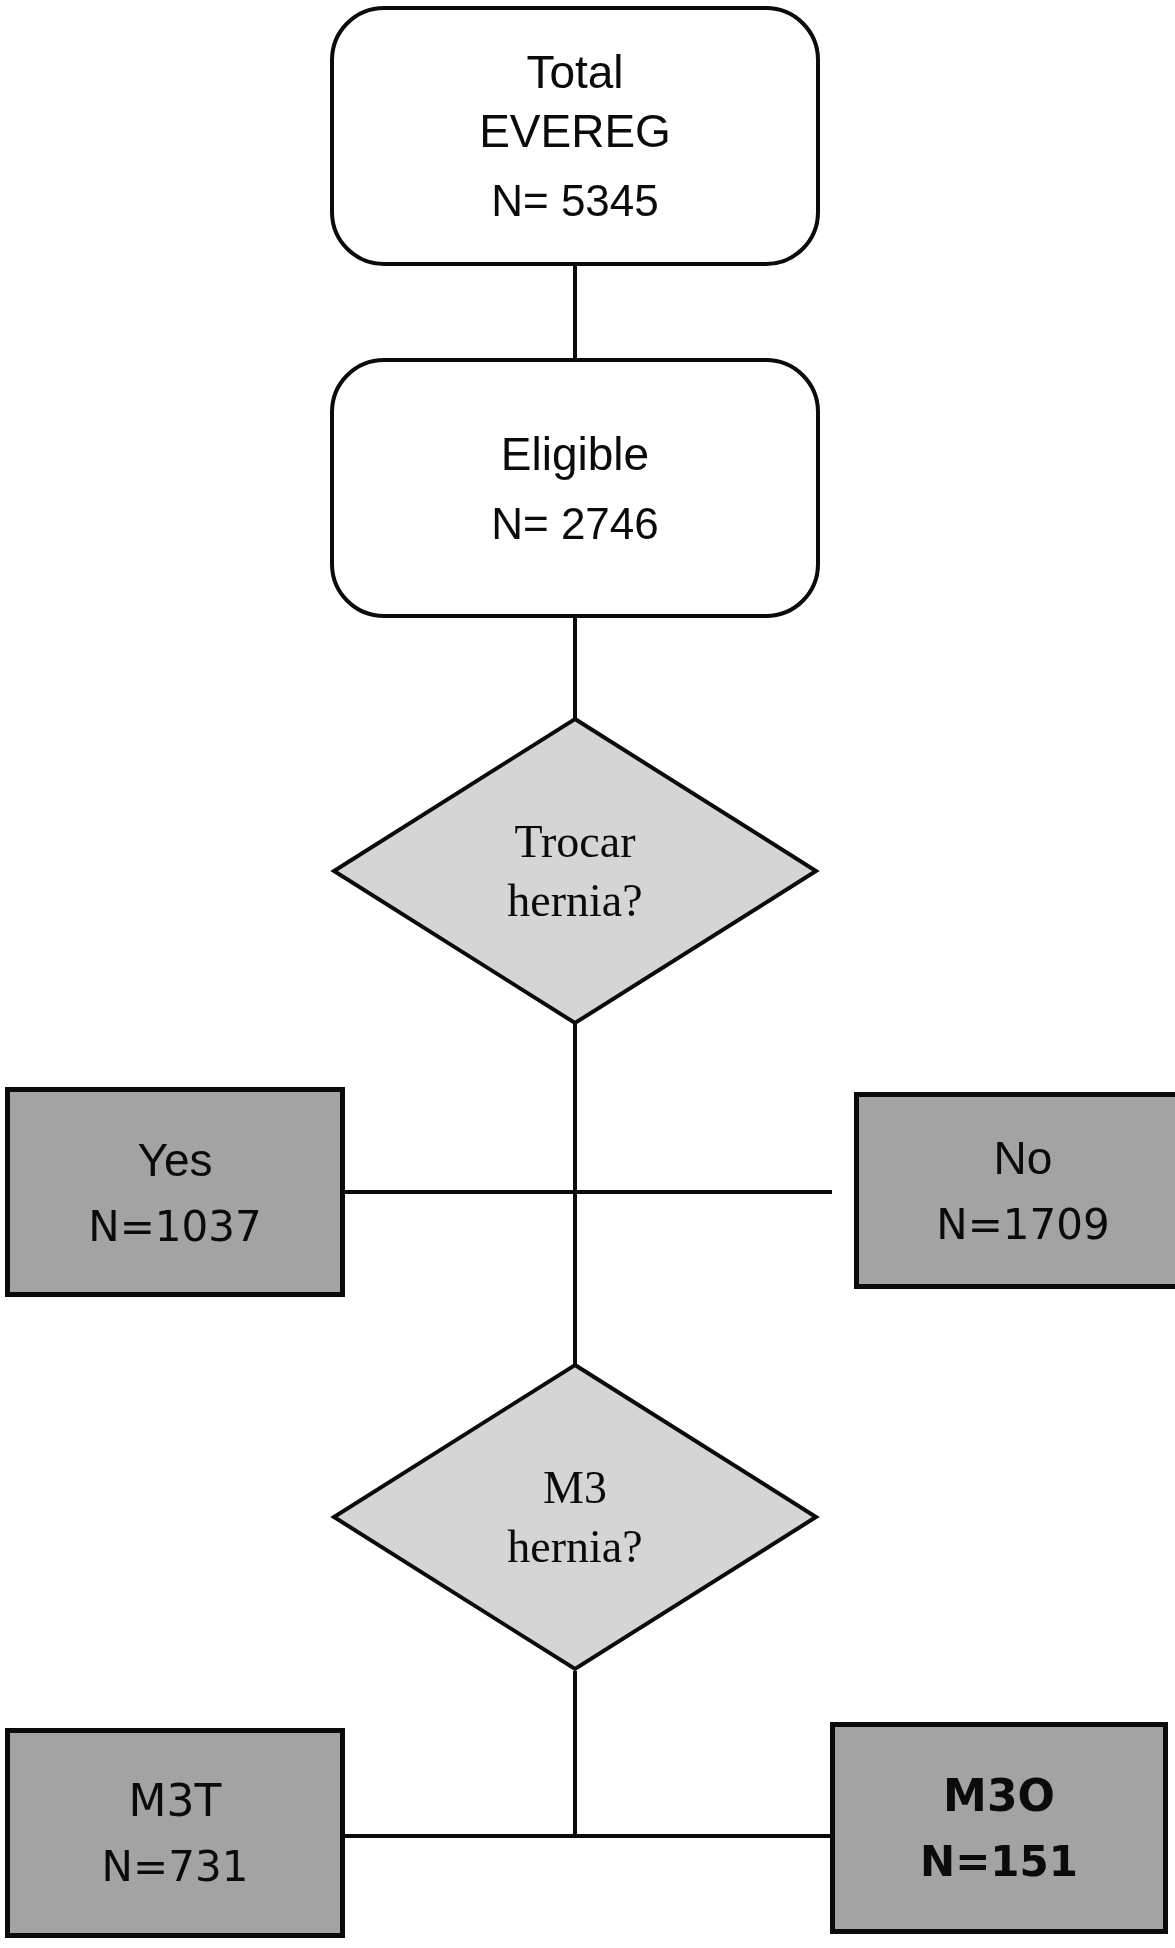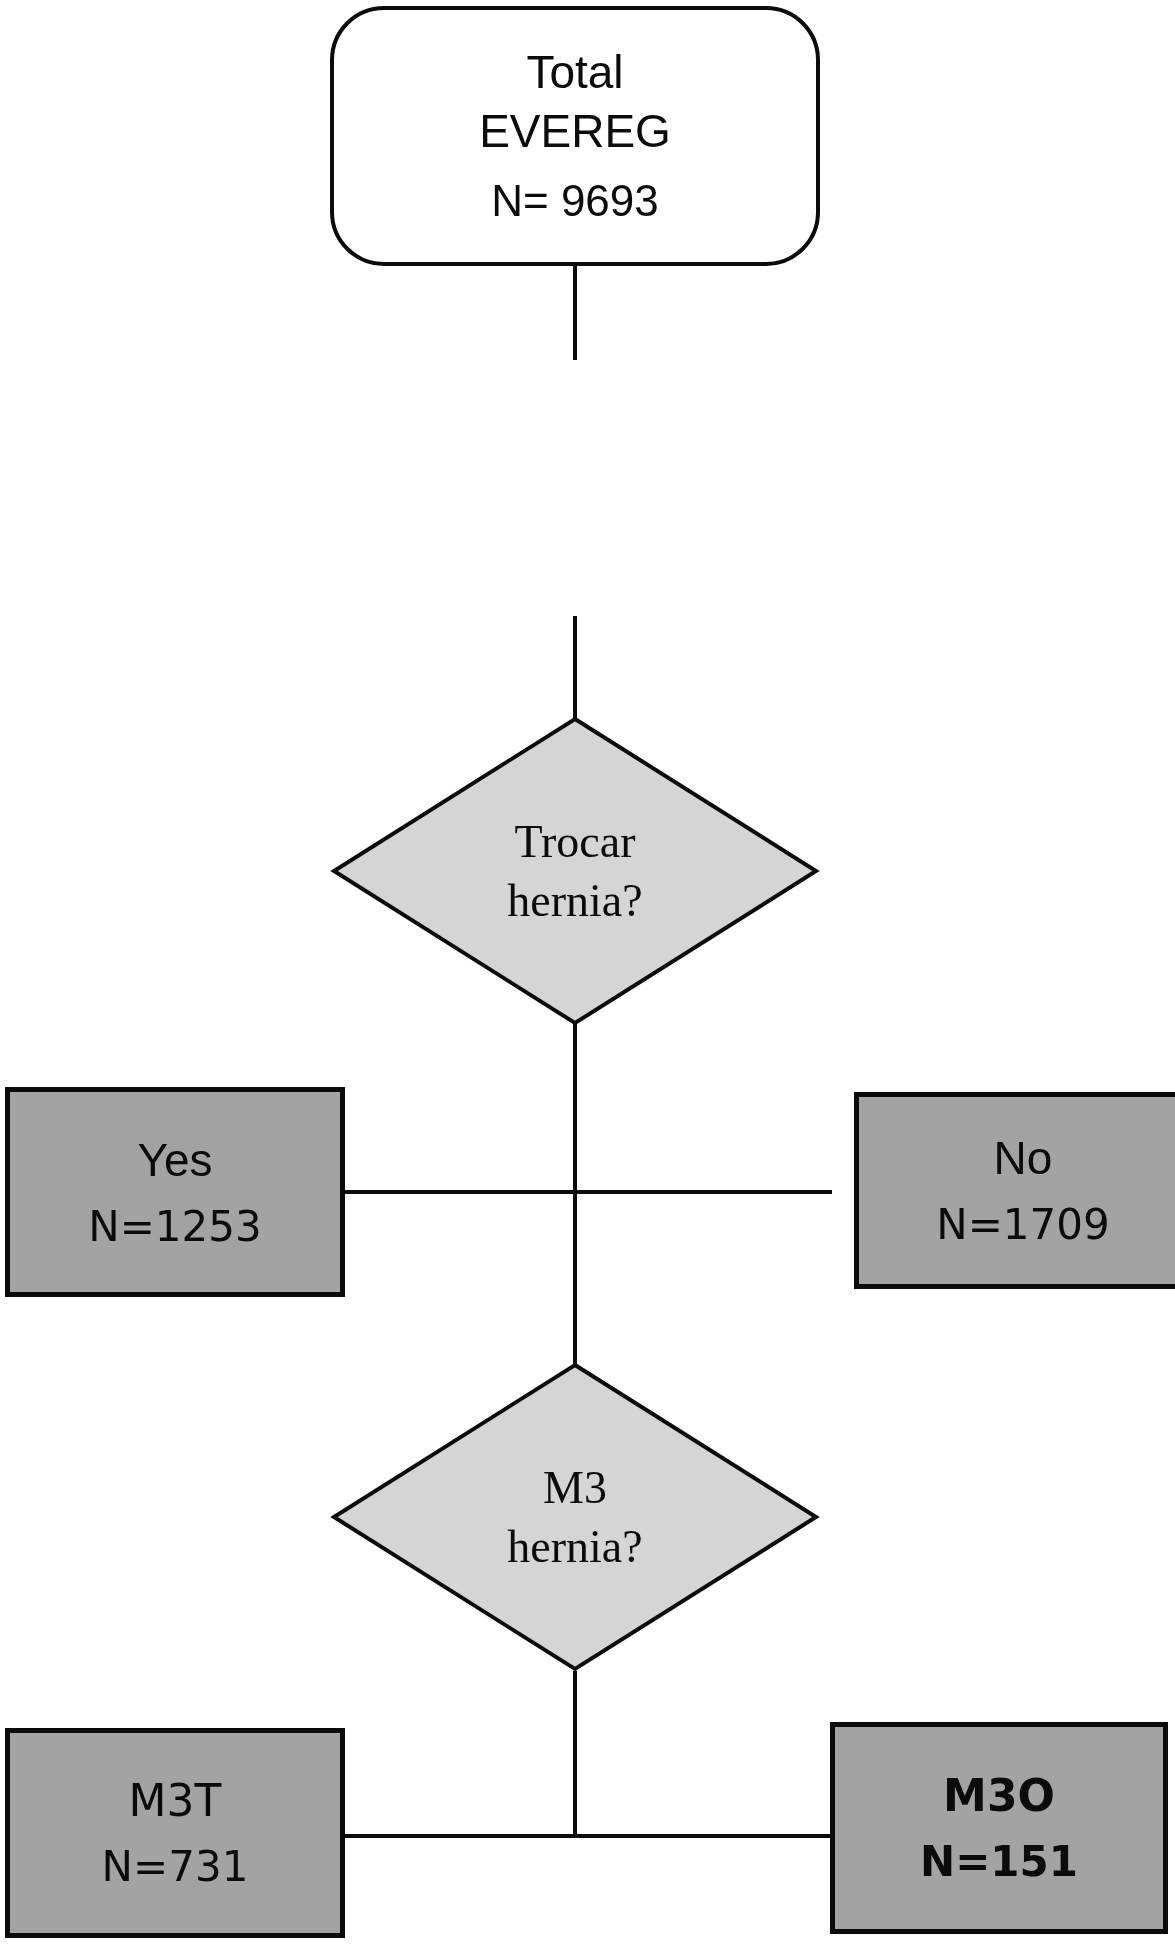--- a/index.html
+++ b/index.html
@@ -47,37 +47,41 @@
   <div class="vline" style="top:264px;height:96px;"></div>
   <div class="vline" style="top:616px;height:103px;"></div>
   <div class="vline" style="top:1024px;height:341px;"></div>
   <div class="vline" style="top:1671px;height:167px;"></div>
   <div class="hline" style="top:1190px;left:343px;width:489px;"></div>
   <div class="hline" style="top:1834px;left:343px;width:489px;"></div>
 
   <div class="rbox" style="left:330px;top:6px;width:490px;height:260px;">
     <div class="label">Total</div>
     <div class="label">EVEREG</div>
-    <div class="count-a">N= 9693</div>
+    <div class="count-a">N= 5345</div>
   </div>
 
+  <div class="rbox" style="left:330px;top:358px;width:490px;height:260px;">
+    <div class="label">Eligible</div>
+    <div class="count-a">N= 2746</div>
+  </div>
 
   <div class="diamond-wrap" style="left:330px;top:715px;width:490px;height:312px;">
     <svg width="490" height="312" viewBox="0 0 490 312">
       <polygon points="245,4 486,156 245,308 4,156" fill="#d5d5d5" stroke="#0b0b0b" stroke-width="4" stroke-linejoin="miter"></polygon>
     </svg>
     <div class="diamond-label" style="left:0;top:0;width:490px;height:312px;">
       <div class="label">Trocar</div>
       <div class="label">hernia?</div>
     </div>
   </div>
 
   <div class="sbox" style="left:5px;top:1087px;width:340px;height:210px;">
     <div class="label">Yes</div>
-    <div class="count-b">N=1253</div>
+    <div class="count-b">N=1037</div>
   </div>
 
   <div class="sbox" style="left:830px;top:1092px;width:338px;height:197px;margin-left:24px;">
     <div class="label">No</div>
     <div class="count-b">N=1709</div>
   </div>
 
   <div class="diamond-wrap" style="left:330px;top:1361px;width:490px;height:312px;">
     <svg width="490" height="312" viewBox="0 0 490 312">
       <polygon points="245,4 486,156 245,308 4,156" fill="#d5d5d5" stroke="#0b0b0b" stroke-width="4" stroke-linejoin="miter"></polygon>

